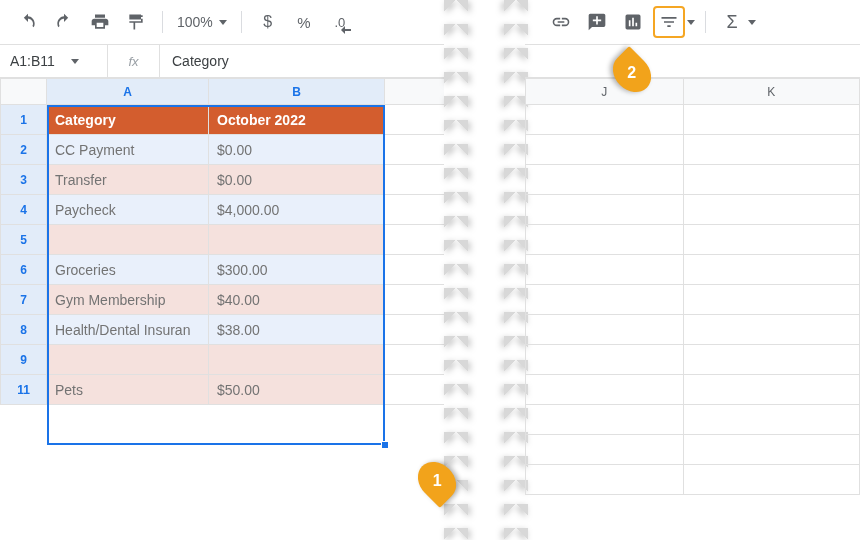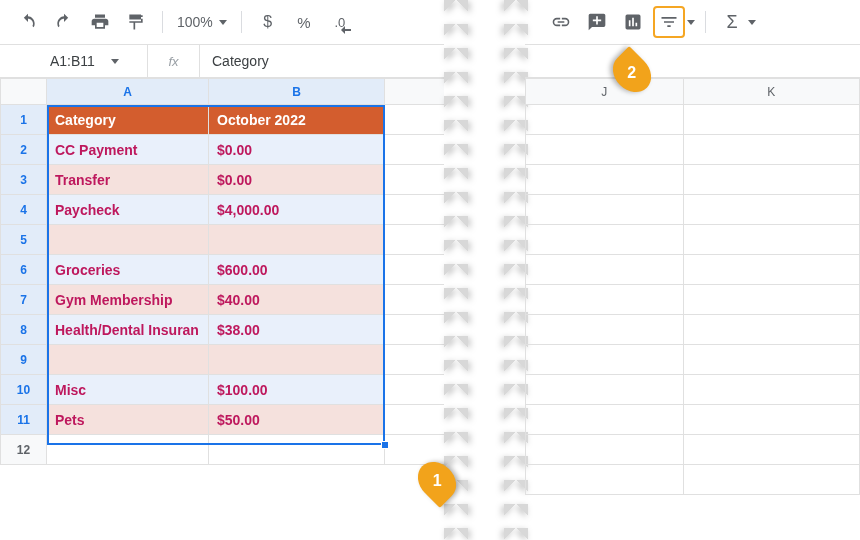--- a/index.html
+++ b/index.html
@@ -44,21 +44,20 @@
     border: 2px solid #f5a623;
     border-radius: 4px;
     background: #fff;
   }
   .namebox-row {
     display: flex;
     align-items: center;
     height: 34px;
     border-top: 1px solid #e0e0e0;
     border-bottom: 1px solid #e0e0e0;
-    padding-left: 40px;
   }
   .namebox {
     width: 108px;
     display: flex;
     align-items: center;
     padding: 0 10px;
     font-size: 14px;
     color: #3c4043;
     gap: 16px;
     border-right: 1px solid #e0e0e0;
@@ -96,24 +95,23 @@
     border: 1px solid #e0e0e0;
   }
   .corner { width: 46px; height: 26px; }
   .colhdr { height: 26px; }
   .rowhdr { width: 46px; height: 30px; }
   td.cell {
     border: 1px solid #e0e0e0;
     padding: 0 8px;
     height: 30px;
     font-size: 14px;
-    color: #be185d;
+    color: #737373;
     white-space: nowrap;
     overflow: hidden;
-    font-weight: bold;
   }
   .col-A { width: 162px; }
   .col-B { width: 176px; }
   .hdr-selected { background: #e2ecf9; color:#1a73e8; }
   .hdr-row { background:#fff; color:#fff; font-weight:bold; }
   .hdr-row td.cell { background:#d35d2e; color:#fff; font-weight:bold; }
   .row-blue td.cell { background:#e9f0fb; }
   .row-pink td.cell { background:#f5e1dd; }
   
   .sel-rect {
@@ -269,58 +267,46 @@
           </tr>
   <tr class="row-pink">
             <th class="rowhdr hdr-selected">5</th>
             <td class="cell"></td>
             <td class="cell"></td>
             <td class="cell" style="background:#fff"></td>
           </tr>
   <tr class="row-blue">
             <th class="rowhdr hdr-selected">6</th>
             <td class="cell">Groceries</td>
-            <td class="cell">$600.00</td>
+            <td class="cell">$300.00</td>
             <td class="cell" style="background:#fff"></td>
           </tr>
   <tr class="row-pink">
             <th class="rowhdr hdr-selected">7</th>
             <td class="cell">Gym Membership</td>
             <td class="cell">$40.00</td>
             <td class="cell" style="background:#fff"></td>
           </tr>
   <tr class="row-blue">
             <th class="rowhdr hdr-selected">8</th>
             <td class="cell">Health/Dental Insuran</td>
             <td class="cell">$38.00</td>
             <td class="cell" style="background:#fff"></td>
           </tr>
   <tr class="row-pink">
             <th class="rowhdr hdr-selected">9</th>
             <td class="cell"></td>
             <td class="cell"></td>
             <td class="cell" style="background:#fff"></td>
           </tr>
-  <tr class="row-blue">
-            <th class="rowhdr hdr-selected">10</th>
-            <td class="cell">Misc</td>
-            <td class="cell">$100.00</td>
-            <td class="cell" style="background:#fff"></td>
-          </tr>
   <tr class="row-pink">
             <th class="rowhdr hdr-selected">11</th>
             <td class="cell">Pets</td>
             <td class="cell">$50.00</td>
             <td class="cell" style="background:#fff"></td>
-          </tr>
-  <tr>
-            <th class="rowhdr">12</th>
-            <td class="cell"></td>
-            <td class="cell"></td>
-            <td class="cell"></td>
           </tr>
 </tbody>
       </table>
 <div class="sel-rect" style="left:47px;top:27px;width:338px;height:340px;"></div>
 <div class="sel-handle" style="left:381px;top:363px;"></div>
 </div>
 
 </div>
 
 <div class="zigzag" style="left:444px;"></div>

